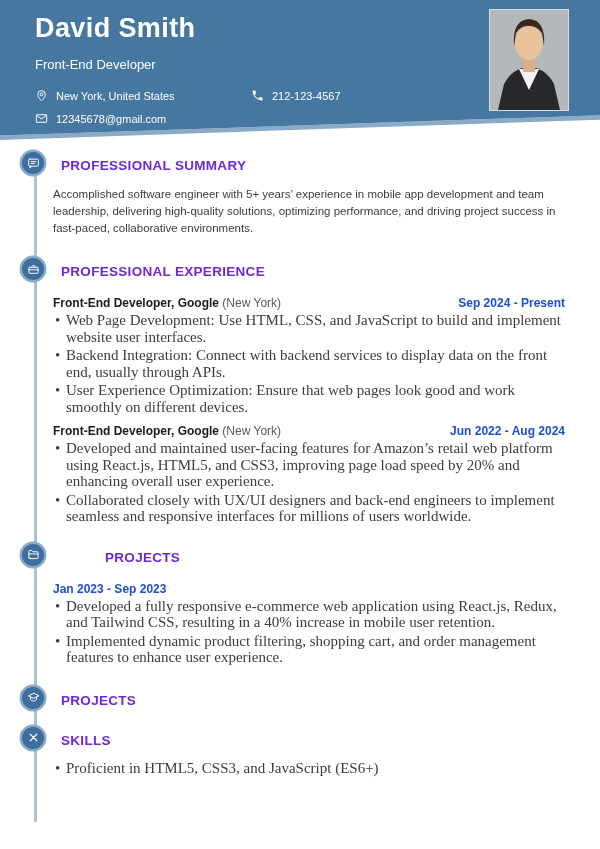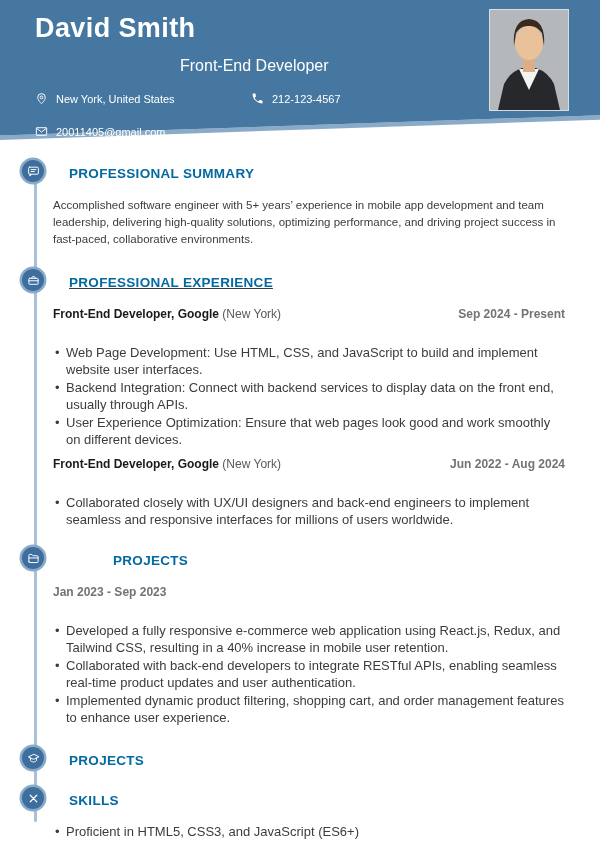--- a/index.html
+++ b/index.html
@@ -7,57 +7,57 @@
         font-family:"Liberation Sans", sans-serif;color:#3c3c3c;}
 
   
   .header{position:absolute;top:0;left:0;right:0;height:145px;}
   .header-edge{position:absolute;inset:0;background:#8aabc7;
         clip-path:polygon(0 93.5%,100% 79.5%,100% 82.5%,0 96.5%);}
   .header-bg{position:absolute;inset:0;background:#4677a1;
         clip-path:polygon(0 0,100% 0,100% 79.5%,0 93.5%);}
   .header-inner{position:absolute;left:35px;top:13px;color:#fff;}
   .name{font-size:27px;font-weight:bold;margin:0 0 13px;letter-spacing:.4px;}
-  .subtitle{font-size:16px;margin:0 12px 17px;text-align:right;}
-  .contact-grid{display:grid;grid-template-columns:216px auto;row-gap:20px;font-size:11px;margin-top:12px;}
+  .subtitle{font-size:13px;margin:0 0 17px;}
+  .contact-grid{display:grid;grid-template-columns:216px auto;row-gap:10px;font-size:11px;margin-top:12px;}
   .contact{display:flex;align-items:center;gap:8px;white-space:nowrap;}
   .contact svg{flex:0 0 auto;display:block;}
   .photo{position:absolute;left:490px;top:10px;width:78px;height:100px;outline:1px solid #d8dde2;}
   .photo svg{display:block;}
 
   
   .timeline{position:absolute;left:34px;top:164px;width:3px;height:658px;
         background:#a6c1d8;border-radius:2px;}
 
   
   .content{position:absolute;left:53px;top:150px;width:512px;}
   .sec-head{position:relative;}
-  .sec-head h2{font-size:13.5px;color:#0369a1;margin:16px;letter-spacing:.3px;font-weight:bold;}
+  .sec-head h2{font-size:13.5px;color:#6d28d9;margin:8px;letter-spacing:.3px;font-weight:bold;}
   .sec-icon{position:absolute;left:-31px;top:-6px;width:22px;height:22px;border-radius:50%;
         background:#3d6e9d;box-shadow:0 0 0 2.5px #8aabc7;
         display:flex;align-items:center;justify-content:center;}
   .sec-icon svg{display:block;}
 
   .summary-text{font-size:11.5px;line-height:17px;margin:13px 0 0;}
 
   .entry-row{display:flex;justify-content:space-between;align-items:flex-start;}
   .entry-title{font-size:12px;color:#1a1a1a;}
   .entry-title b{font-weight:bold;}
   .entry-title .muted{color:#5a5a5a;font-weight:normal;}
-  .entry-date{font-size:12px;font-weight:bold;color:#737373;white-space:nowrap;}
-
-  .bullets{margin:24px 0 0;padding:0;list-style:none;font-size:13px;line-height:16.5px;}
+  .entry-date{font-size:12px;font-weight:bold;color:#1d4ed8;white-space:nowrap;}
+
+  .bullets{margin:2px 0 0;padding:0;list-style:none;font-size:15px;line-height:16.5px;font-family:Liberation Serif, serif;}
   .bullets li{position:relative;padding-left:13px;margin:0 0 2px;}
   .bullets li::before{content:"•";position:absolute;left:2px;top:0;color:#3c3c3c;}
 
   .degree{font-size:11.5px;margin-top:4px;color:#1a1a1a;}
 
   
   .gap-sum{margin-top:6px;}
-  .gap-exp{margin-top:27px;text-decoration:underline;}
+  .gap-exp{margin-top:27px;}
   .gap-job1{margin-top:17px;}
   .gap-job2{margin-top:9px;}
   .gap-proj{margin-top:25px;padding-left:44px;}
   .gap-proj1{margin-top:17px;}
   .gap-edu{margin-top:27px;}
   .gap-edu1{margin-top:17px;}
   .gap-skill{margin-top:25px;}
   .gap-skill-b{margin-top:12px;}
 </style>
 </head>
@@ -89,21 +89,21 @@
           </span>
           <span>212-123-4567</span>
         </div>
         <div class="contact">
           <span>
             <svg width="13" height="13" viewBox="0 0 24 24" fill="none" stroke="#fff" stroke-width="1.8">
               <rect x="2.5" y="5" width="19" height="14" rx="1"></rect>
               <path d="M3 6l9 7 9-7"></path>
             </svg>
           </span>
-          <span>20011405@gmail.com</span>
+          <span>12345678@gmail.com</span>
         </div>
       </div>
     </div>
     <div class="photo">
       <svg width="78" height="100" viewBox="0 0 78 100">
         <rect width="78" height="100" fill="#b5b8ba"></rect>
         <path d="M8 100 L14 74 Q20 62 32 58 L46 58 Q58 62 64 74 L70 100 Z" fill="#26282c"></path>
         <polygon points="29,59 49,59 39,80" fill="#f4f4f2"></polygon>
         <rect x="33" y="46" width="12" height="16" fill="#dcae88"></rect>
         <ellipse cx="39" cy="33" rx="14" ry="17" fill="#e9c29c"></ellipse>
@@ -150,41 +150,41 @@
         <li>User Experience Optimization: Ensure that web pages look good and work smoothly on different devices.</li>
       </ul>
     </div>
 
     <div class="gap-job2">
       <div class="entry-row">
         <span class="entry-title"><b>Front-End Developer, Google</b> <span class="muted">(New York)</span></span>
         <span class="entry-date">Jun 2022 - Aug 2024</span>
       </div>
       <ul class="bullets">
+        <li>Developed and maintained user-facing features for Amazon’s retail web platform using React.js, HTML5, and CSS3, improving page load speed by 20% and enhancing overall user experience.</li>
         <li>Collaborated closely with UX/UI designers and back-end engineers to implement seamless and responsive interfaces for millions of users worldwide.</li>
       </ul>
     </div>
 
     <div class="sec-head gap-proj">
       <span class="sec-icon">
         <svg width="13" height="13" viewBox="0 0 24 24" fill="none" stroke="#fff" stroke-width="1.8" stroke-linecap="round">
           <path d="M3.5 18V6a1.5 1.5 0 0 1 1.5-1.5h4l2 2.5h8A1.5 1.5 0 0 1 20.5 8.5V18a1.5 1.5 0 0 1-1.5 1.5H5A1.5 1.5 0 0 1 3.5 18z"></path>
           <path d="M3.5 11h17"></path>
         </svg>
       </span>
       <h2>PROJECTS</h2>
     </div>
 
     <div class="gap-proj1">
       <div class="entry-row">
         <span class="entry-date">Jan 2023 - Sep 2023</span>
       </div>
       <ul class="bullets">
         <li>Developed a fully responsive e-commerce web application using React.js, Redux, and Tailwind CSS, resulting in a 40% increase in mobile user retention.</li>
-        <li>Collaborated with back-end developers to integrate RESTful APIs, enabling seamless real-time product updates and user authentication.</li>
         <li>Implemented dynamic product filtering, shopping cart, and order management features to enhance user experience.</li>
       </ul>
     </div>
 
     <div class="sec-head gap-edu">
       <span class="sec-icon">
         <svg width="13" height="13" viewBox="0 0 24 24" fill="none" stroke="#fff" stroke-width="1.8" stroke-linecap="round" stroke-linejoin="round">
           <path d="M12 4.5L2.5 9 12 13.5 21.5 9z"></path>
           <path d="M6.5 11.5v4c0 1.4 2.6 2.8 5.5 2.8s5.5-1.4 5.5-2.8v-4"></path>
         </svg>

